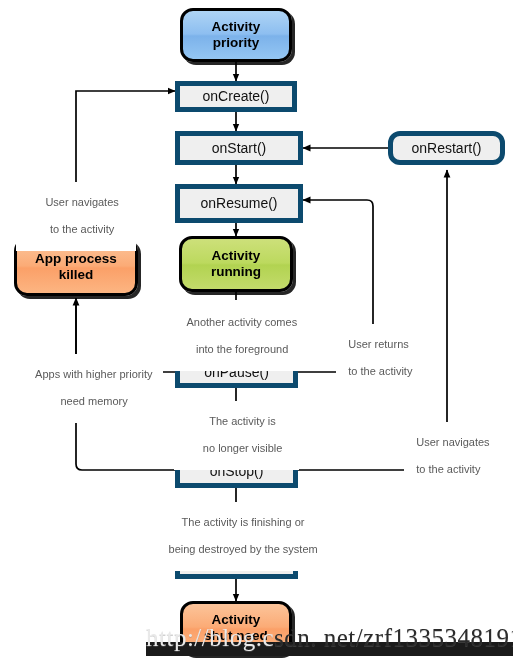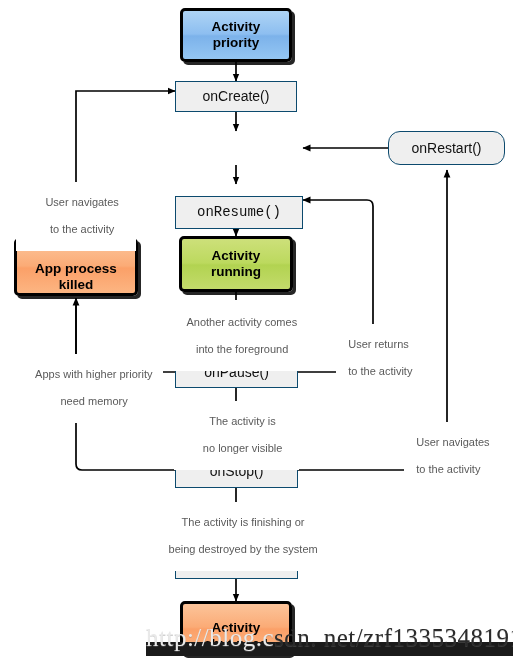--- a/index.html
+++ b/index.html
@@ -4,28 +4,28 @@
 <style>
   html,body{margin:0;padding:0;background:#ffffff;}
   body{font-family:"Liberation Sans","DejaVu Sans",sans-serif;}
   #canvas{position:relative;width:513px;height:663px;background:#ffffff;overflow:hidden;}
   #wires{position:absolute;left:0;top:0;width:513px;height:663px;}
 
   .node{position:absolute;box-sizing:border-box;display:flex;align-items:center;
         justify-content:center;text-align:center;line-height:1.18;}
 
   
-  .proc{background:#efefef;border:1px solid #0c4a6e;color:#111;font-size:14px;}
+  .proc{background:#efefef;border:5px solid #0c4a6e;color:#111;font-size:14px;}
 
   
-  .state{border:3px solid #000;border-radius:5px;font-size:13.5px;font-weight:bold;
+  .state{border:3px solid #000;border-radius:13px;font-size:13.5px;font-weight:bold;
          color:#000;box-shadow:3px 3px 0 rgba(0,0,0,.85);}
   .state.blue{background:linear-gradient(to bottom,#aed4f5 0%,#8dbef0 48%,#7cb2ea 52%,#94c6f3 100%);}
   .state.green{background:linear-gradient(to bottom,#cde07a 0%,#bcd95e 48%,#b2d351 52%,#c3db6b 100%);}
-  .state.orange{background:linear-gradient(to bottom,#fcc49a 0%,#fbab76 48%,#fba068 52%,#fcb582 100%);align-items:flex-end;}
+  .state.orange{background:linear-gradient(to bottom,#fcc49a 0%,#fbab76 48%,#fba068 52%,#fcb582 100%);}
 
   .edge-label{position:absolute;color:#5a5a5a;font-size:11px;line-height:1.25;
               text-align:center;white-space:pre;background:#fff;}
   .edge-label.right{text-align:left;}
 
   #watermark{position:absolute;left:146px;top:624px;width:367px;height:32px;
              font-family:"Liberation Serif","DejaVu Serif",serif;font-size:25px;
              color:#e9e9e9;letter-spacing:.5px;white-space:nowrap;
              text-shadow:0 1px 0 rgba(120,120,120,.35);}
   #watermark .wm-dark{color:#2b2b2b;}
@@ -105,22 +105,23 @@
 
   <div class="node state orange" style="left:180px;top:601px;width:112px;height:54px;">
     <span>
       <span>Activity</span><br>
       <span>shut need</span>
     </span>
   </div>
 
   <div class="node proc" style="left:175px;top:81px;width:122px;height:31px;">onCreate()</div>
 
+  <div class="node proc" style="left:175px;top:131px;width:128px;height:34px;">onStart()</div>
 
-  <div class="node proc" style="left:175px;top:196px;width:128px;height:33px;font-family:Liberation Mono, monospace;">onResume()</div>
+  <div class="node proc" style="left:175px;top:184px;width:128px;height:39px;">onResume()</div>
 
   <div class="node proc" style="left:388px;top:131px;width:117px;height:34px;border-radius:12px;">onRestart()</div>
 
   <div class="node proc" style="left:175px;top:357px;width:123px;height:31px;">onPause()</div>
 
   <div class="node proc" style="left:175px;top:454px;width:123px;height:34px;">onStop()</div>
 
   <div class="node proc" style="left:175px;top:547px;width:123px;height:32px;">onDestroy()</div>
 
   <div class="edge-label" style="left:16px;top:182px;width:120px;">

